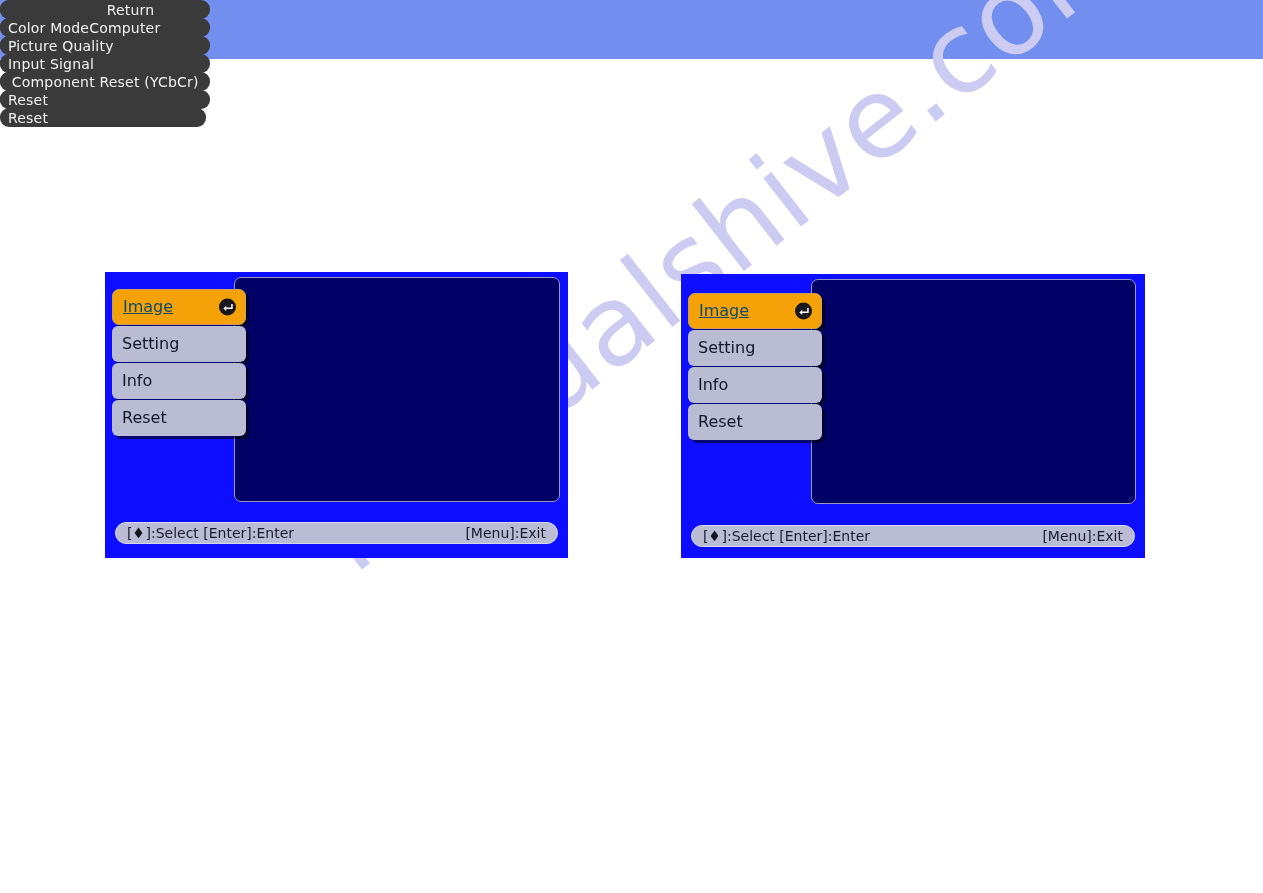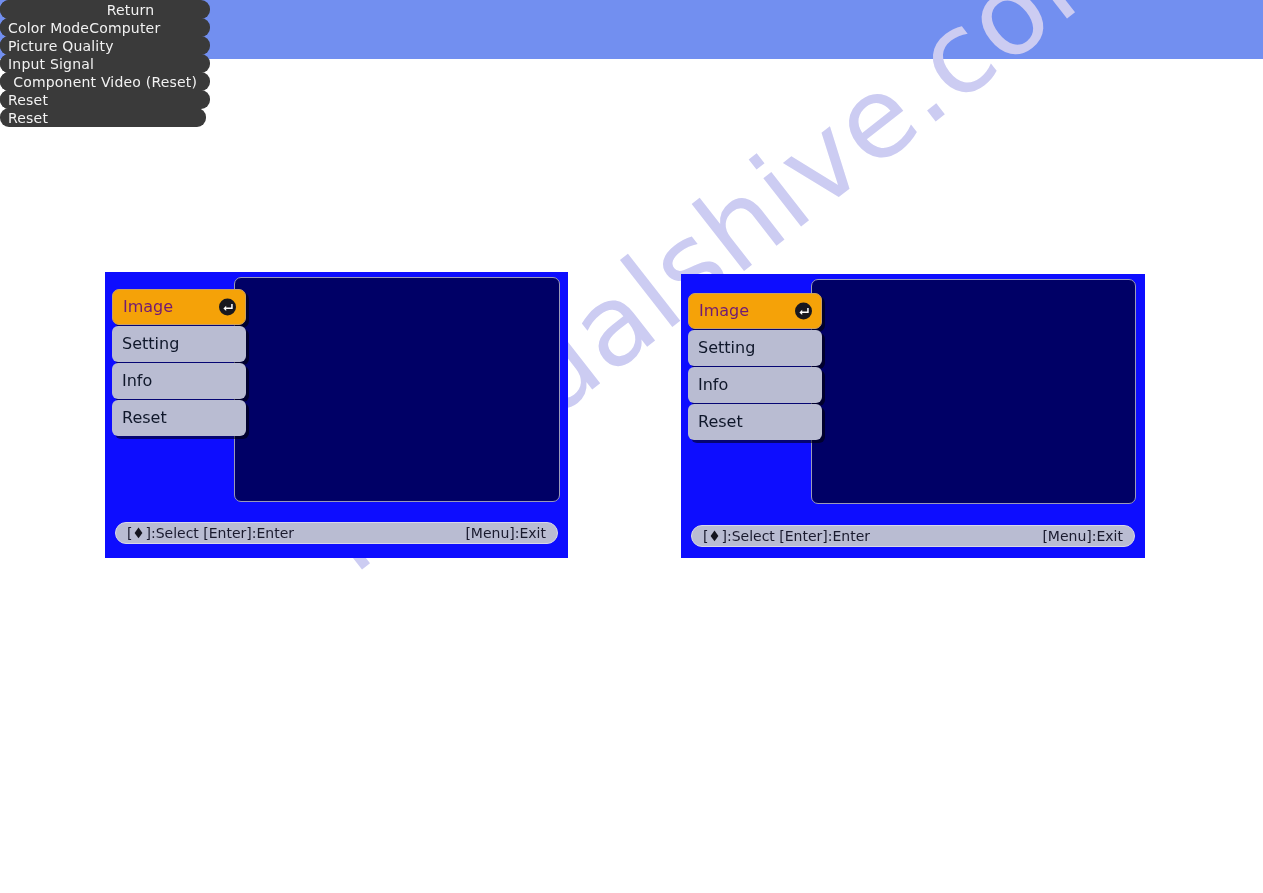--- a/index.html
+++ b/index.html
@@ -99,21 +99,21 @@
     color: #0f172a;
     padding-left: 10px;
     letter-spacing: 0px;
     line-height: 1;
   }
   .side-item.active {
     background: #f5a208;
     border: 1px solid #caa060;
     border-radius: 7px;
   }
-  .side-item.active .side-label { color: #701a75; }
+  .side-item.active .side-label { color: #0c4a6e; text-decoration: underline; }
 
   
   .enter-badge {
     position: absolute;
     right: 9px;
     top: 50%;
     transform: translateY(-50%);
     width: 17px;
     height: 17px;
     border-radius: 50%;
@@ -324,18 +324,18 @@
     <span class="mlabel">Color Mode</span>
     <span class="mvalue">Computer</span>
   </div>
   <div class="mrow">
     <span class="mlabel">Picture Quality</span>
   </div>
   <div class="mrow">
     <span class="mlabel">Input Signal</span>
   </div>
   <div class="mrow value-only">
-    <span class="mvalue">Component Video (Reset)</span>
+    <span class="mvalue">Component Reset (YCbCr)</span>
   </div>
   <div class="mrow">
     <span class="mlabel">Reset</span>
   </div>
 </div>
 
 </body></html>

